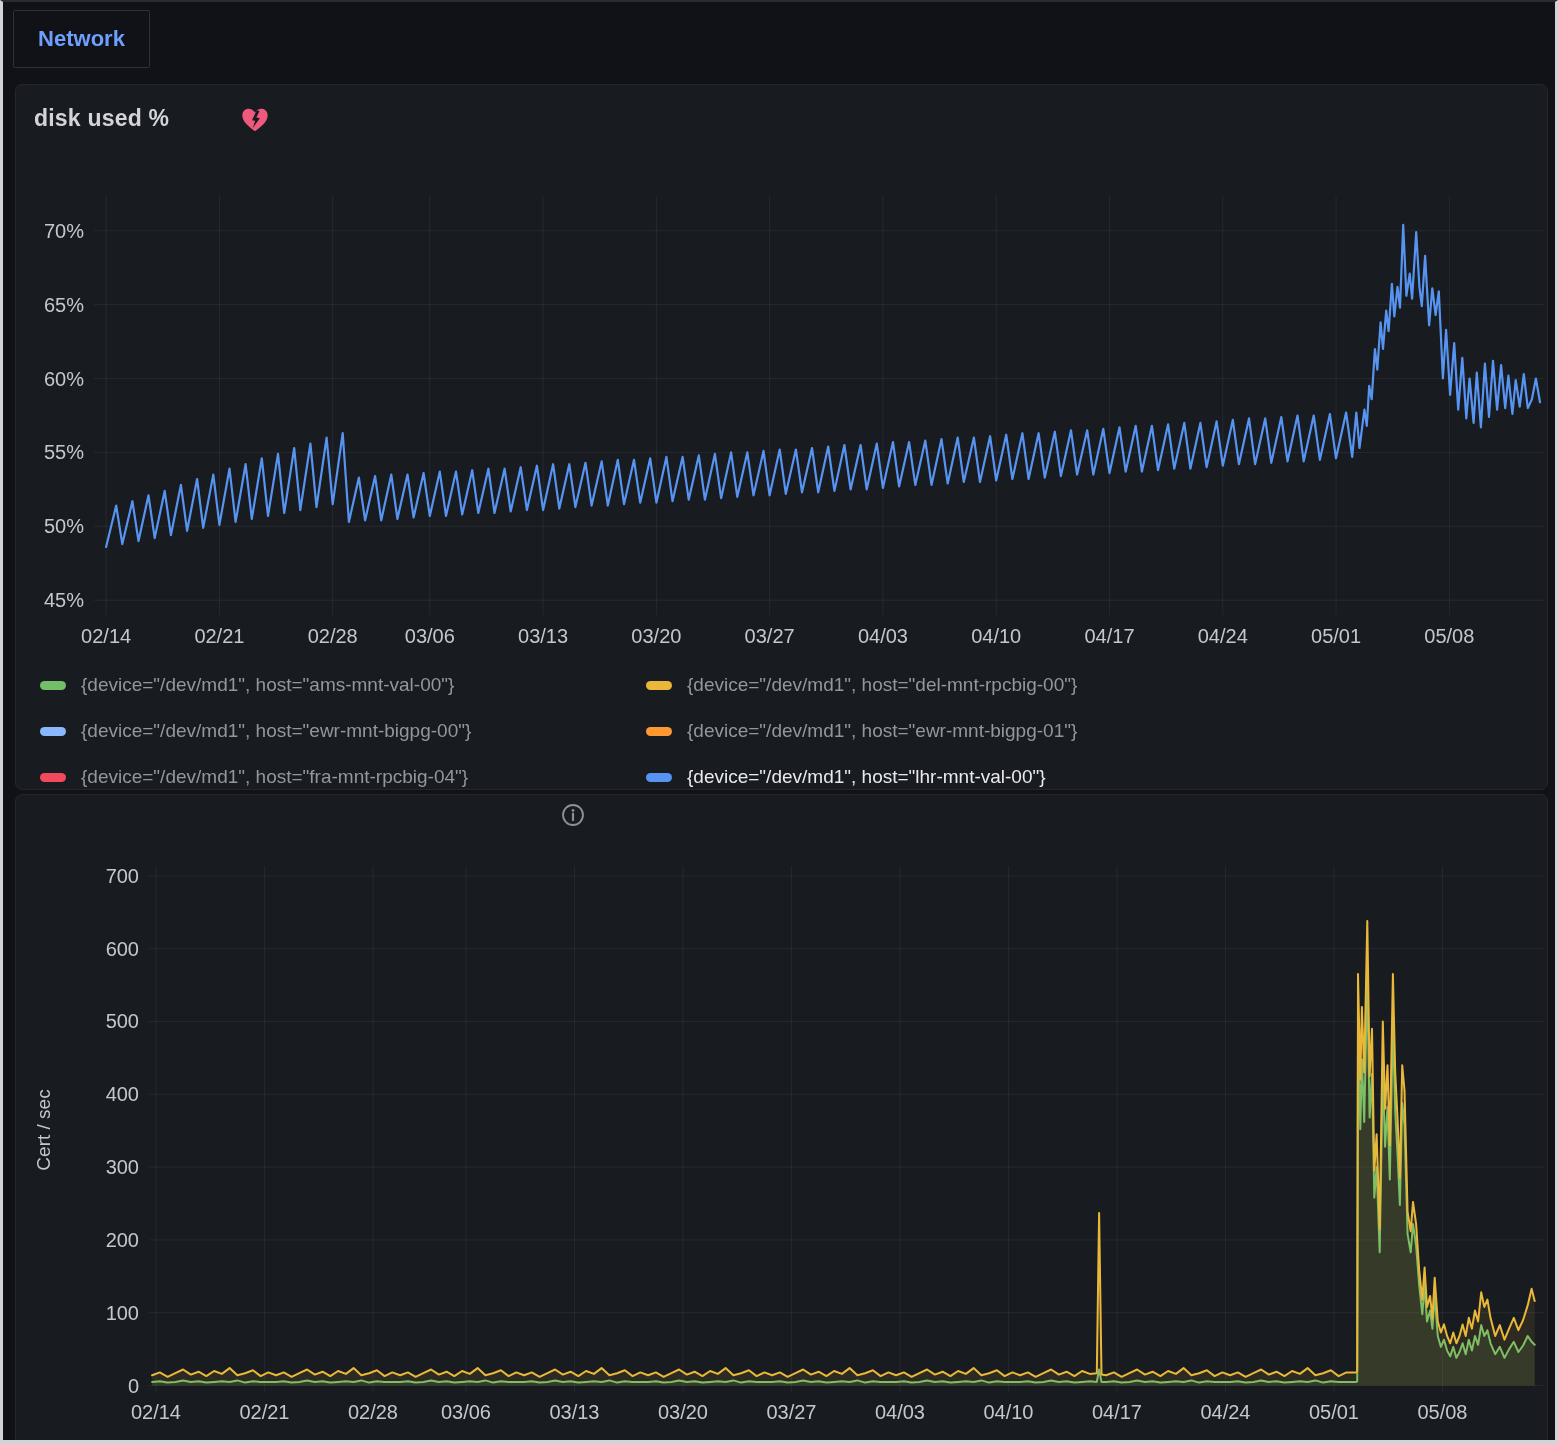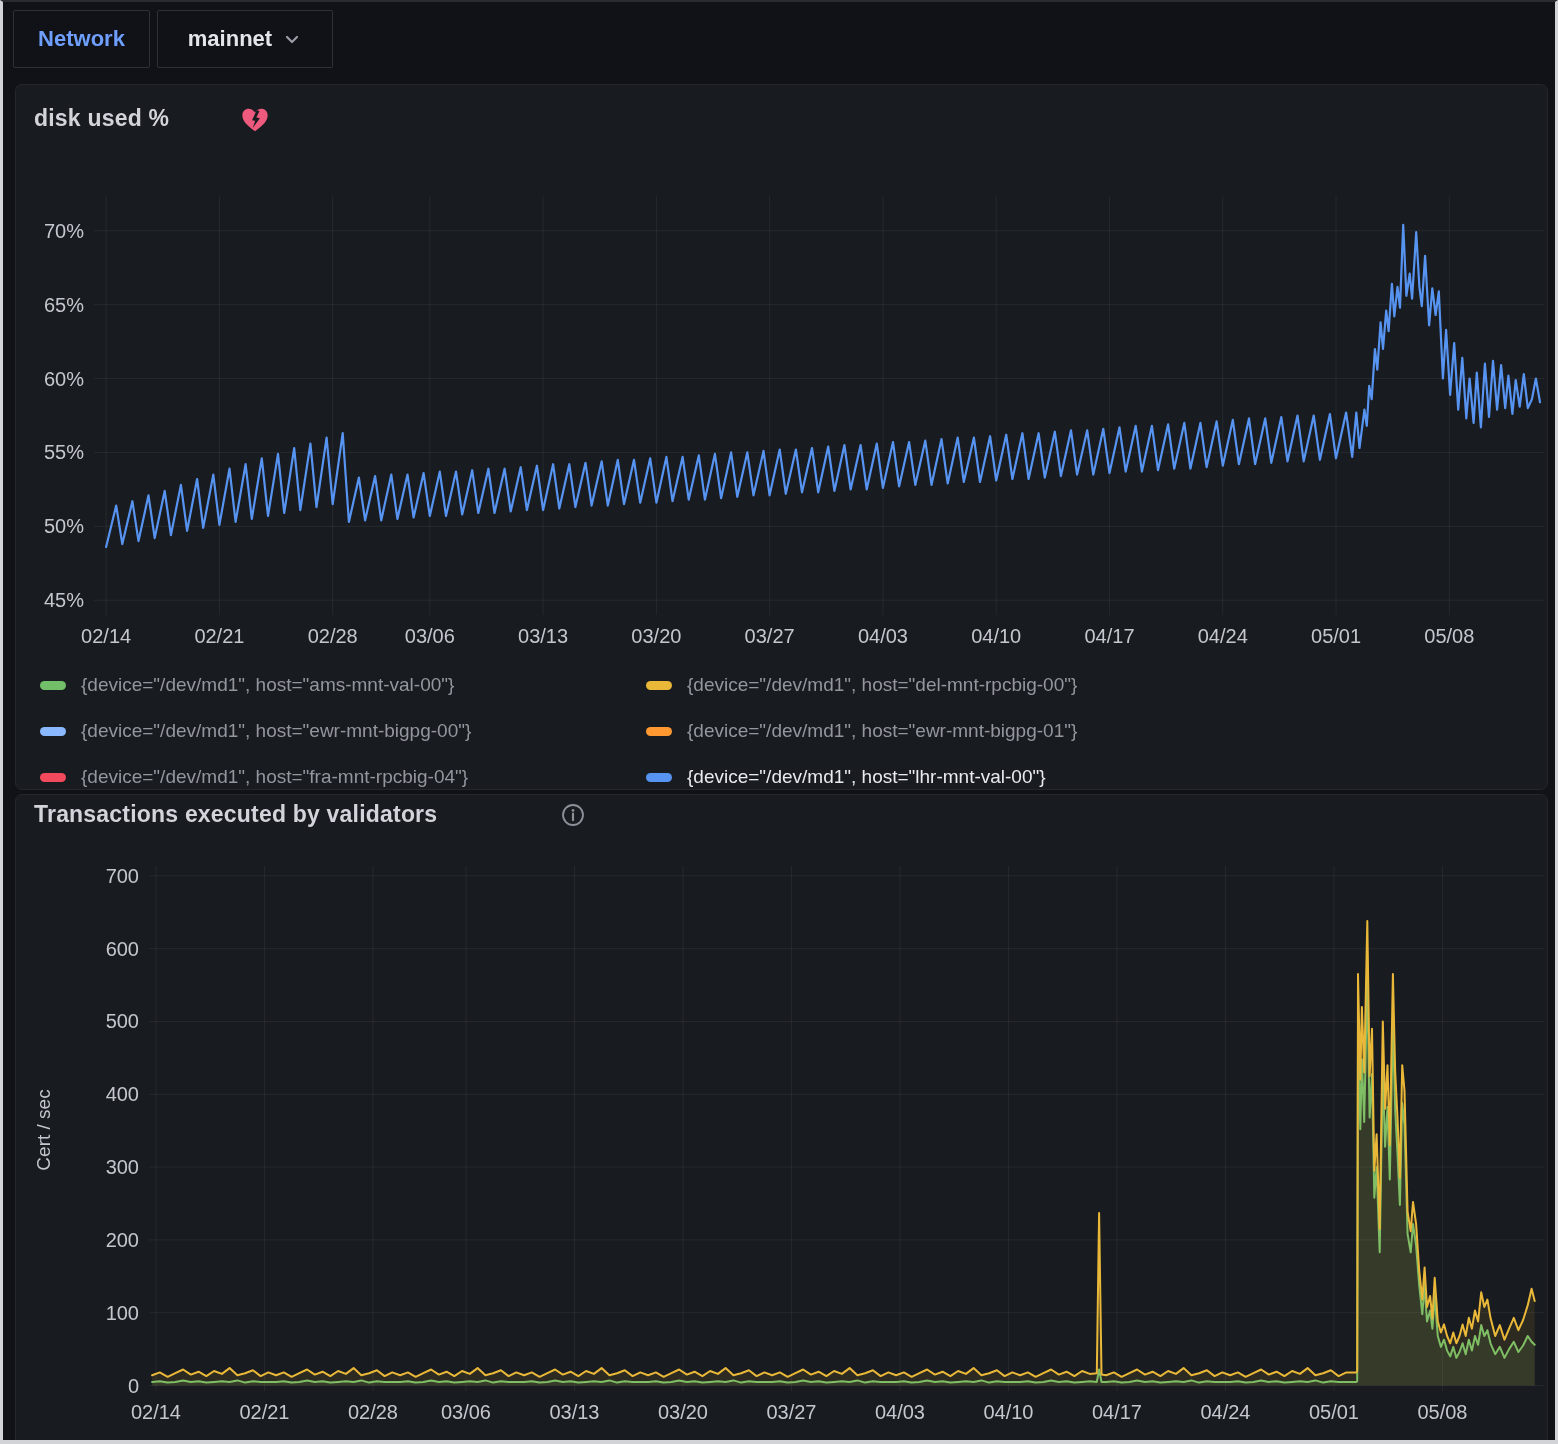--- a/index.html
+++ b/index.html
@@ -42,28 +42,20 @@
   .title-icon{ position:absolute; }
   svg text{ font-family:"Liberation Sans", sans-serif; }
 </style>
 </head>
 <body>
 
 <div class="screen">
 
   <div class="toolbar-btn btn-network">
     <span class="lbl">Network</span>
-  </div>
-  <div class="toolbar-btn btn-env">
-    <span class="lbl">mainnet</span>
-    <span style="display:inline-flex;">
-      <svg width="20" height="20" viewBox="0 0 20 20">
-          <polyline points="5,8 10,13 15,8" fill="none" stroke="#9a9da6" stroke-width="2.2" stroke-linecap="round" stroke-linejoin="round"></polyline>
-        </svg>
-    </span>
   </div>
 
   <div class="panel panel1">
     <div class="panel-title" style="top:20px;">disk used %</div>
     <span class="title-icon" style="left:224px; top:20px;">
       <svg width="30" height="30" viewBox="0 0 32 32">
         <path d="M16 28 C8 22 2.5 17 2.5 10.8 C2.5 6.7 5.6 4 9.2 4 C11.9 4 14.3 5.6 16 8 C17.7 5.6 20.1 4 22.8 4 C26.4 4 29.5 6.7 29.5 10.8 C29.5 17 24 22 16 28 Z" fill="#EE5A7E"></path>
         <polygon points="17.8,5.5 12.8,16.2 16.2,16.9 13.6,24.6 21.2,14.1 17.4,13.4 20.8,6.4" fill="#181b1f"></polygon>
       </svg>
     </span>
@@ -130,21 +122,20 @@
           <span class="legend-label">{device="/dev/md1", host="fra-mnt-rpcbig-04"}</span>
         </div>
         <div class="legend-item" style="left: 630px; top: 94px;">
           <span class="legend-swatch" style="background: rgb(87, 148, 242);"></span>
           <span class="legend-label selected">{device="/dev/md1", host="lhr-mnt-val-00"}</span>
         </div>
       </div>
   </div>
 
   <div class="panel panel2">
-    <div class="panel-title" style="top:6px;">Transactions executed by validators</div>
     <span class="title-icon" style="left:544px; top:7px;">
       <svg width="26" height="26" viewBox="0 0 24 24">
         <circle cx="12" cy="12" r="9.2" fill="none" stroke="#8e9099" stroke-width="1.7"></circle>
         <circle cx="12" cy="7.8" r="1.3" fill="#8e9099"></circle>
         <path d="M12 10.8 v6" stroke="#8e9099" stroke-width="2" stroke-linecap="round"></path>
       </svg>
     </span>
     <div class="ylabel-rot" style="left:-122px; top:324px;">Cert / sec</div>
     <div class="chart-mount" id="chart1" style="left:61px; top:57px;"><svg width="1477" height="587">
           <line x1="72" x2="1467" y1="533.5388349514564" y2="533.5388349514564" stroke="rgba(204,204,220,0.08)" stroke-width="1"></line>

